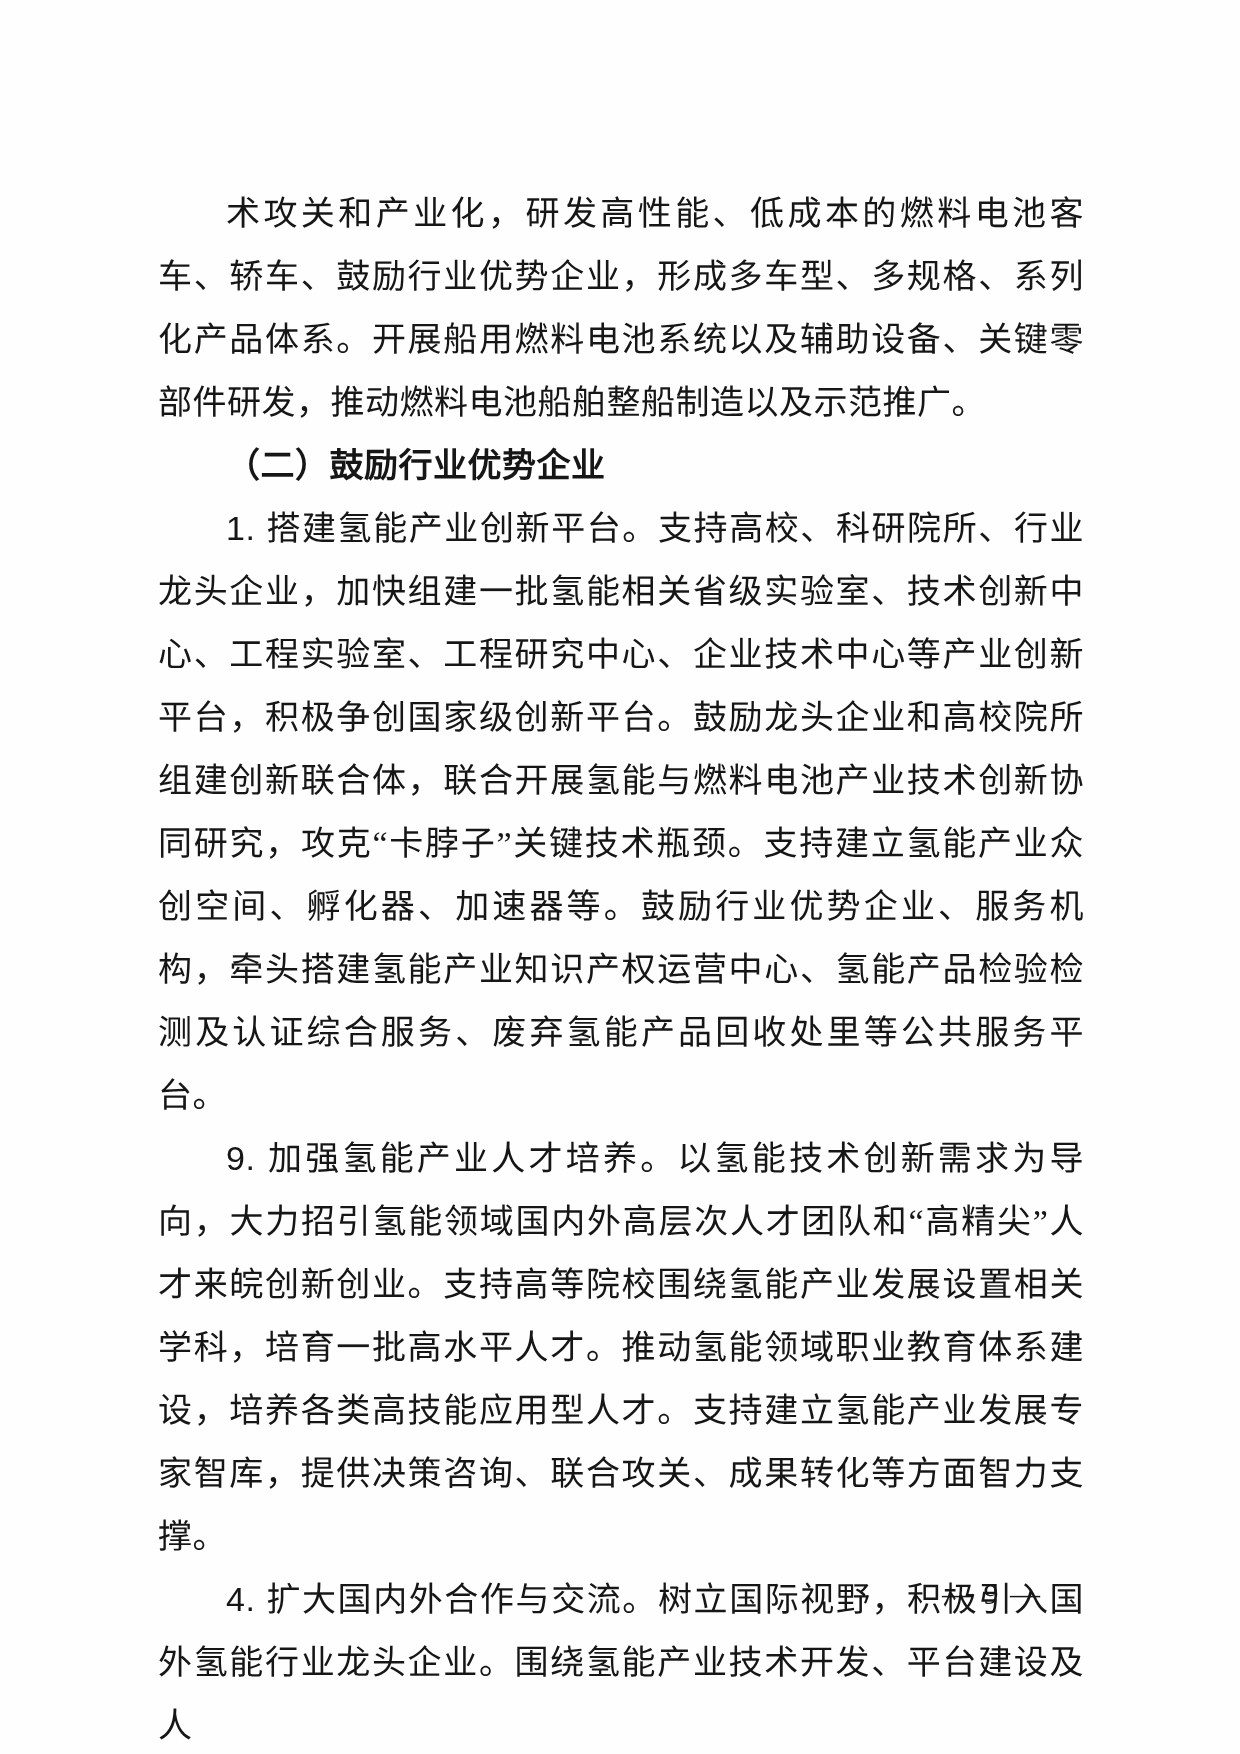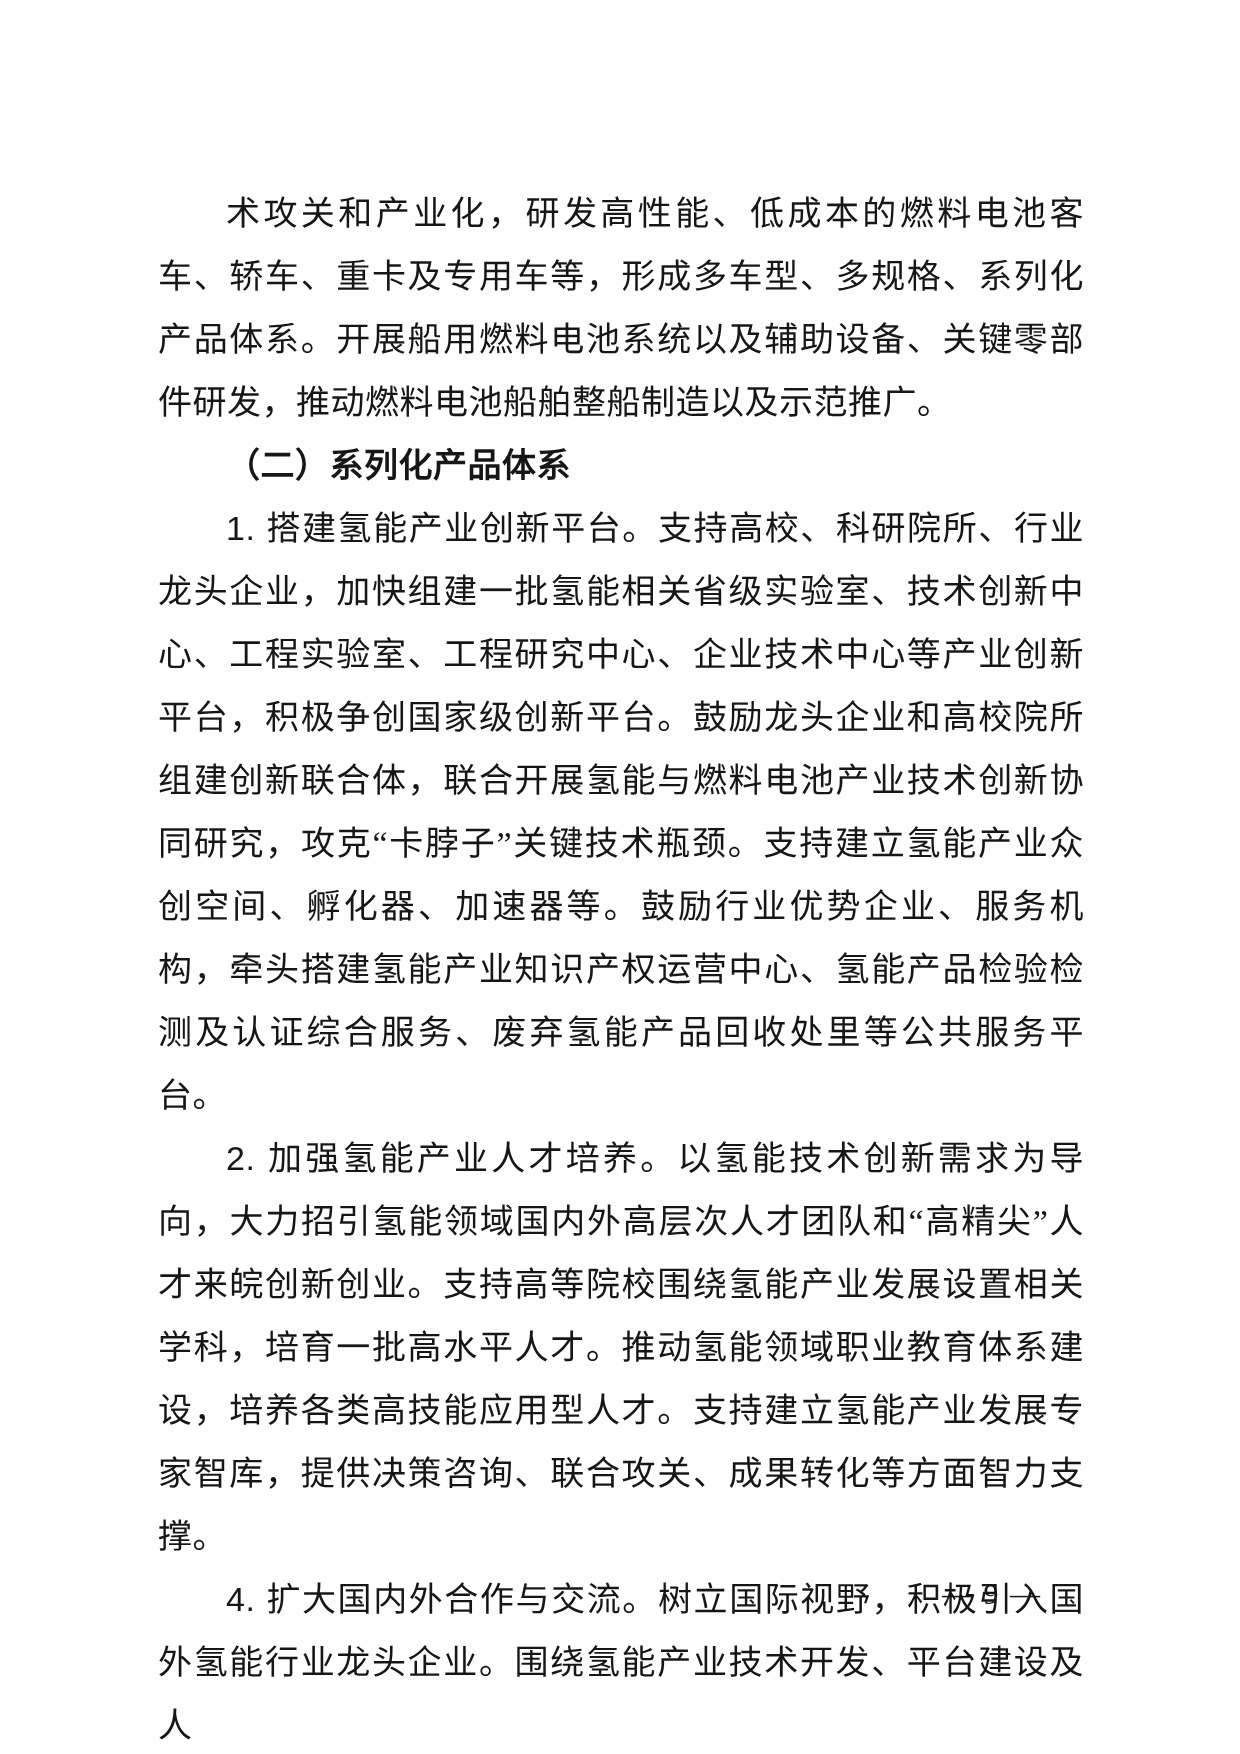--- a/index.html
+++ b/index.html
@@ -54,31 +54,31 @@
   }
 </style>
 </head>
 <body>
 
 <div class="page">
 
   <div class="text-block">
 
     <p>
-      <span>术攻关和产业化，研发高性能、低成本的燃料电池客车、轿车、重卡及专用车等，形成多车型、多规格、系列化产品体系。开展船用燃料电池系统以及辅助设备、关键零部件研发，推动燃料电池船舶整船制造以及示范推广。</span>
+      <span>术攻关和产业化，研发高性能、低成本的燃料电池客车、轿车、鼓励行业优势企业，形成多车型、多规格、系列化产品体系。开展船用燃料电池系统以及辅助设备、关键零部件研发，推动燃料电池船舶整船制造以及示范推广。</span>
     </p>
 
-    <p class="section-heading">（二）系列化产品体系</p>
+    <p class="section-heading">（二）鼓励行业优势企业</p>
 
     <p>
       <span class="bold-lead">1. 搭建氢能产业创新平台。</span><span>支持高校、科研院所、行业龙头企业，加快组建一批氢能相关省级实验室、技术创新中心、工程实验室、工程研究中心、企业技术中心等产业创新平台，积极争创国家级创新平台。鼓励龙头企业和高校院所组建创新联合体，联合开展氢能与燃料电池产业技术创新协同研究，攻克“卡脖子”关键技术瓶颈。支持建立氢能产业众创空间、孵化器、加速器等。鼓励行业优势企业、服务机构，牵头搭建氢能产业知识产权运营中心、氢能产品检验检测及认证综合服务、废弃氢能产品回收处里等公共服务平台。</span>
     </p>
 
     <p>
-      <span class="bold-lead">2. 加强氢能产业人才培养。</span><span>以氢能技术创新需求为导向，大力招引氢能领域国内外高层次人才团队和“高精尖”人才来皖创新创业。支持高等院校围绕氢能产业发展设置相关学科，培育一批高水平人才。推动氢能领域职业教育体系建设，培养各类高技能应用型人才。支持建立氢能产业发展专家智库，提供决策咨询、联合攻关、成果转化等方面智力支撑。</span>
+      <span class="bold-lead">9. 加强氢能产业人才培养。</span><span>以氢能技术创新需求为导向，大力招引氢能领域国内外高层次人才团队和“高精尖”人才来皖创新创业。支持高等院校围绕氢能产业发展设置相关学科，培育一批高水平人才。推动氢能领域职业教育体系建设，培养各类高技能应用型人才。支持建立氢能产业发展专家智库，提供决策咨询、联合攻关、成果转化等方面智力支撑。</span>
     </p>
 
     <p>
       <span class="bold-lead">4. 扩大国内外合作与交流。</span><span>树立国际视野，积极引入国外氢能行业龙头企业。围绕氢能产业技术开发、平台建设及人</span>
     </p>
 
   </div>
 
   <div class="page-footer">— 9 —</div>
 

